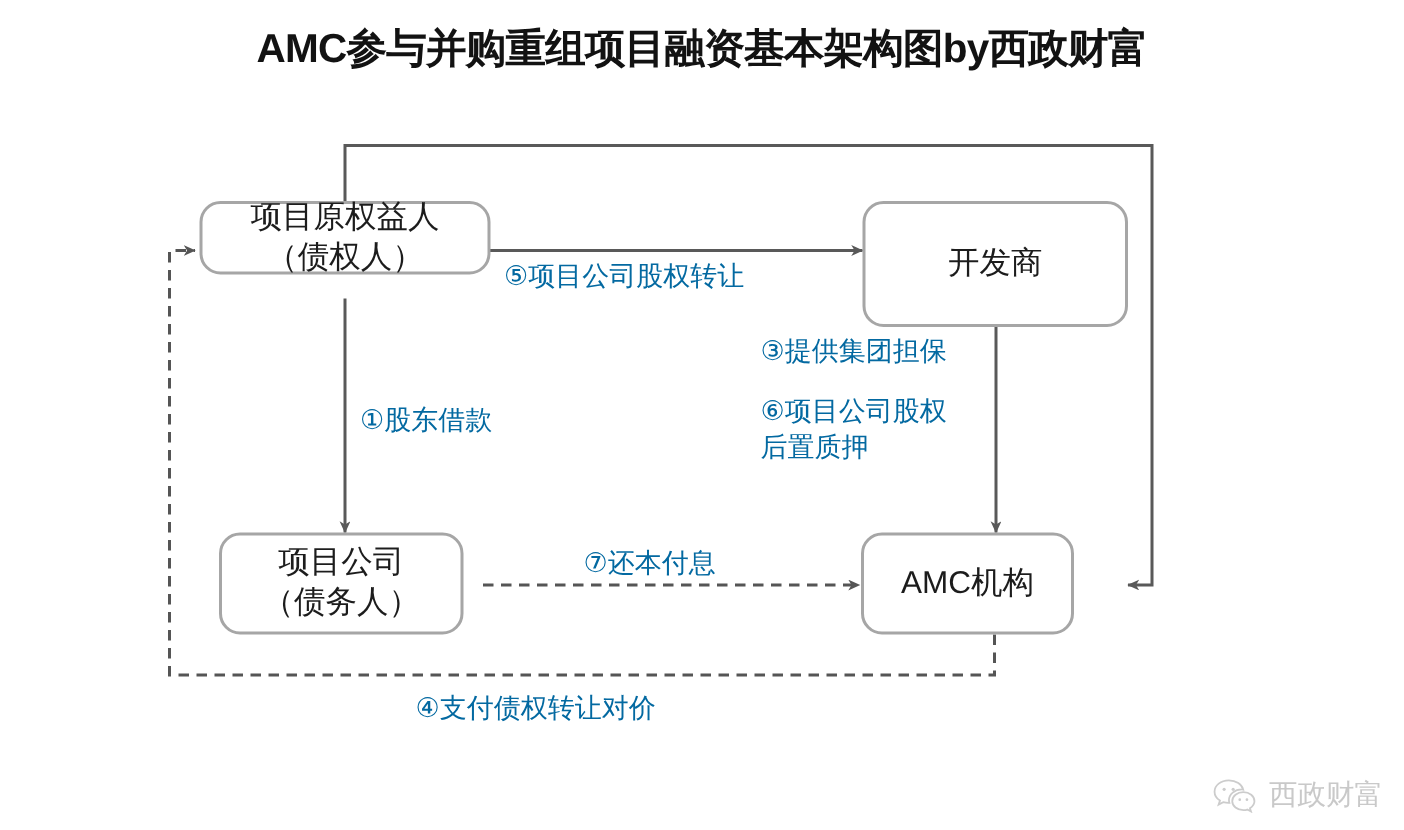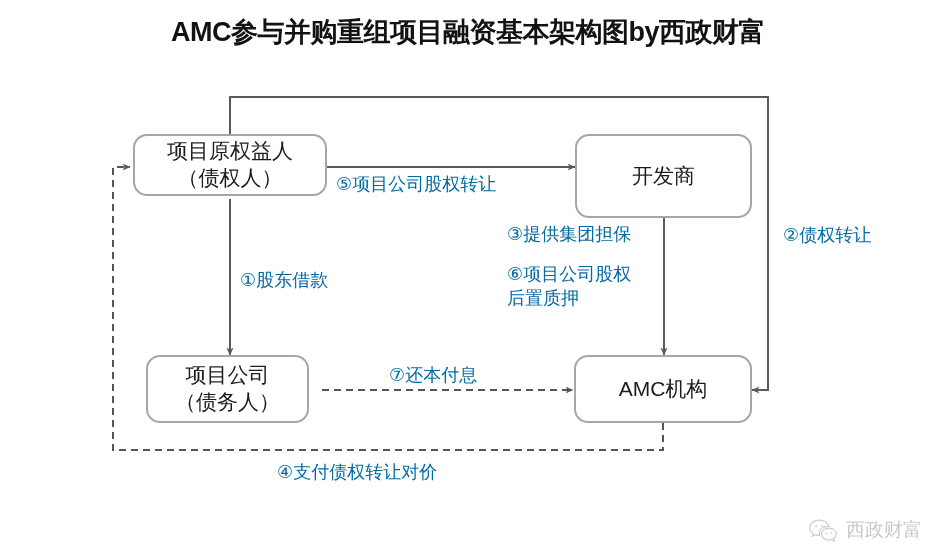--- a/index.html
+++ b/index.html
@@ -101,43 +101,42 @@
 
     <path d="M230,199 L230,355" fill="none" stroke="#595959" stroke-width="2" marker-end="url(#arrow-solid)"></path>
 
     <path d="M664,199 L664,355" fill="none" stroke="#595959" stroke-width="2" marker-end="url(#arrow-solid)"></path>
 
     <path d="M322,390 L573,390" fill="none" stroke="#555555" stroke-width="2" stroke-dasharray="7,5" marker-end="url(#arrow-dashed)"></path>
 
     <path d="M663,423 L663,450 L113,450 L113,167 L130,167" fill="none" stroke="#555555" stroke-width="2" stroke-dasharray="7,5" marker-end="url(#arrow-dashed)"></path>
   </svg>
 
-  <div class="node" style="left:133px; top:134px; width:194px; height:62px;">
+  <div class="node" style="left:133px; top:134px; width:194px; height:49px;">
     <span class="ln">项目原权益人</span>
     <span class="ln">（债权人）</span>
   </div>
 
   <div class="node" style="left:575px; top:134px; width:177px; height:84px;">
     <span class="ln">开发商</span>
   </div>
 
   <div class="node" style="left:146px; top:355px; width:163px; height:68px;">
     <span class="ln">项目公司</span>
     <span class="ln">（债务人）</span>
   </div>
 
-  <div class="node" style="left:574px; top:355px; width:178px; height:68px;">
+  <div class="node" style="left:574px; top:355px; width:142px; height:68px;">
     <span class="ln">AMC机构</span>
   </div>
 
   <div class="edge-label" style="left:336px; top:172px;">⑤项目公司股权转让</div>
 
   <div class="edge-label" style="left:240px; top:268px;">①股东借款</div>
 
-  <div class="edge-label" style="left:783px; top:223px;">②债权转让</div>
 
   <div class="edge-label" style="left:507px; top:222px;">③提供集团担保</div>
 
   <div class="edge-label two-line" style="left:507px; top:262px; width:140px;">
     <span>⑥项目公司股权</span><br>
     <span>后置质押</span>
   </div>
 
   <div class="edge-label" style="left:389px; top:363px;">⑦还本付息</div>
 

